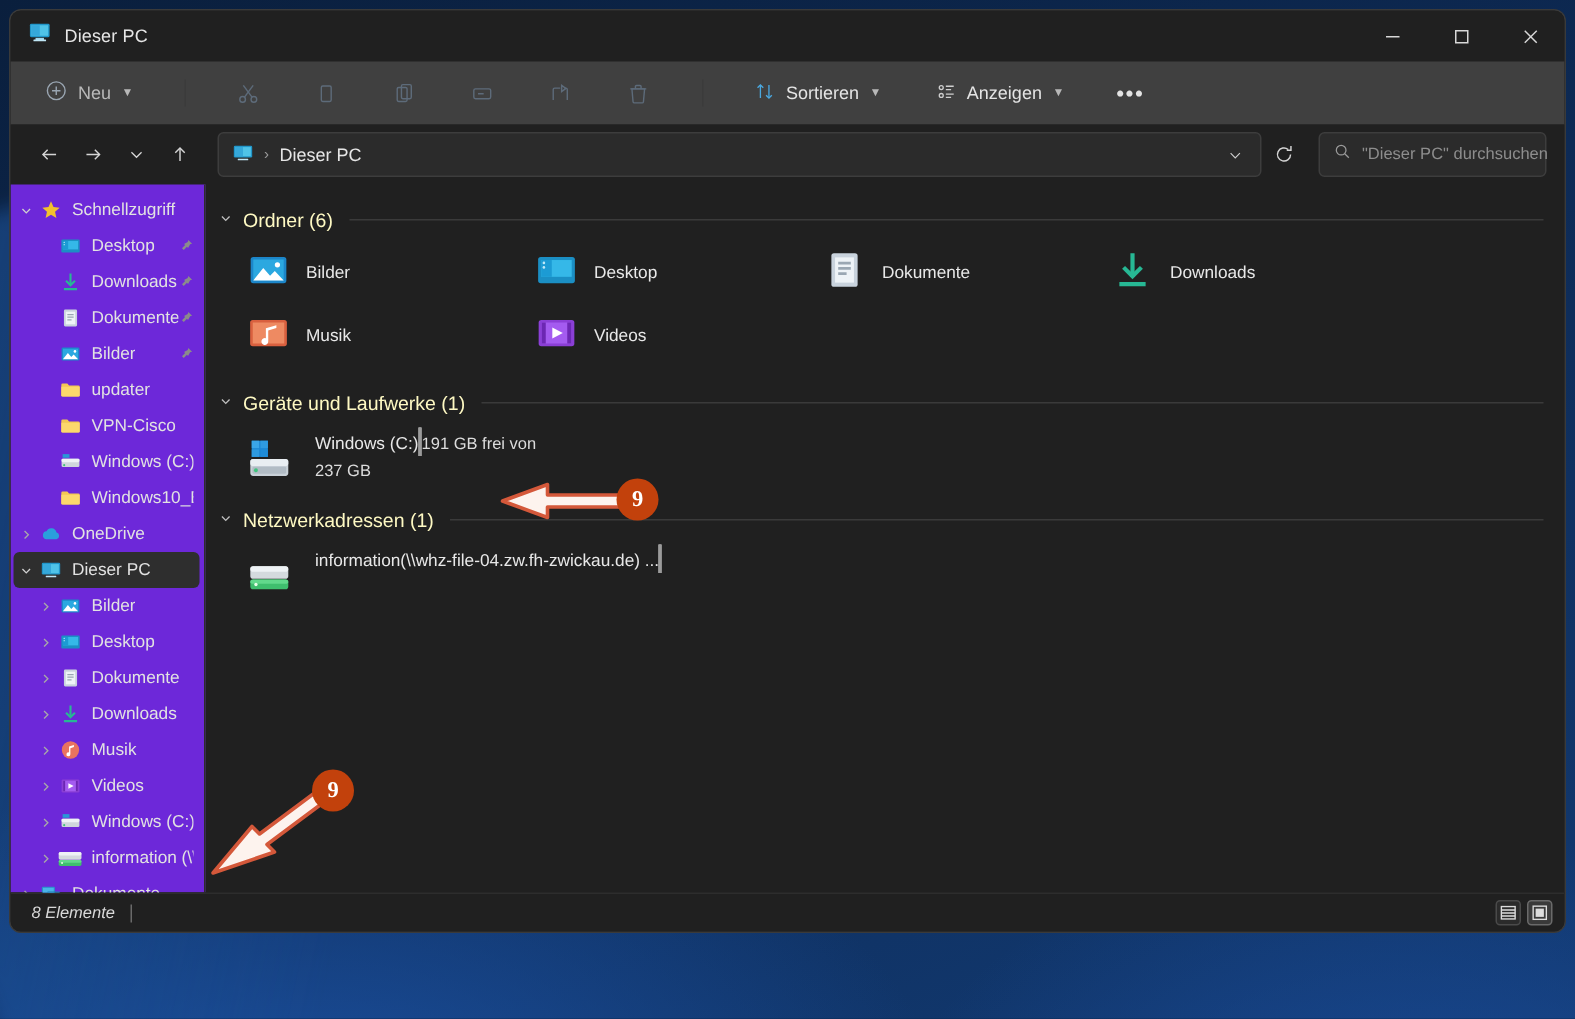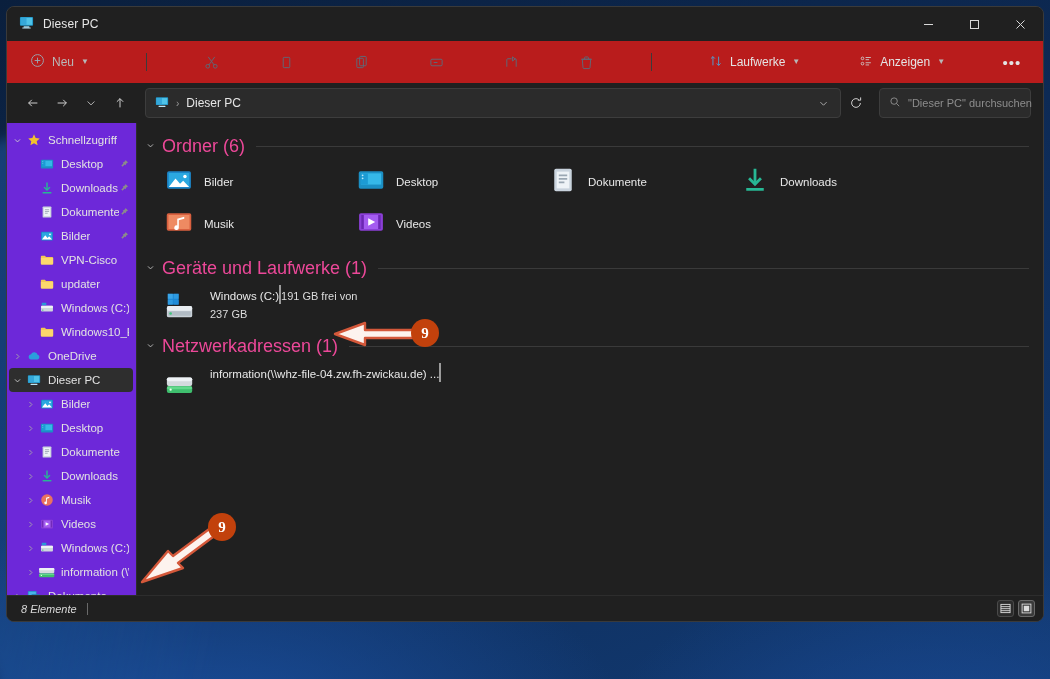--- a/index.html
+++ b/index.html
@@ -70,26 +70,25 @@
     width: 46px; height: 34px;
     display: flex; align-items: center; justify-content: center;
     color: #d8d8d8;
   }
   .win-btn svg { display: block; }
 
   
   .commandbar {
     height: 42px;
     flex: 0 0 42px;
-    background: #b91c1c;
+    background: #404040;
     display: flex;
     align-items: center;
     padding: 0 14px;
     gap: 18px;
-    justify-content: space-between;
   }
   .cb-new {
     display: flex; align-items: center; gap: 7px;
     height: 30px; padding: 0 9px;
     border-radius: 4px;
     color: #b8b8b8;
     font-size: 12px;
   }
   .cb-icon {
     width: 34px; height: 30px;
@@ -232,21 +231,21 @@
     position: relative;
   }
   .group-head {
     display: flex;
     align-items: center;
     gap: 7px;
     height: 22px;
     margin-bottom: 4px;
   }
   .gh-chev { color: #bfbfbf; font-size: 8px; width: 10px; text-align: center; }
-  .gh-label { font-size: 18px; color: #ec4899; white-space: nowrap; }
+  .gh-label { font-size: 13px; color: #fef9c3; white-space: nowrap; }
   .gh-line { flex: 1; height: 1px; background: #3a3a3a; margin-left: 4px; }
 
   .grid {
     display: grid;
     grid-template-columns: repeat(4, 192px);
     gap: 0;
     margin: 2px 0 12px 14px;
   }
   .tile {
     display: flex;
@@ -441,21 +440,21 @@
 
     <div class="cb-text">
       <span>
         <svg width="14" height="14" viewBox="0 0 16 16" fill="none" stroke="#4aa8e0" stroke-width="1">
           <line x1="4.5" y1="13" x2="4.5" y2="3"></line>
             <path d="M2.3 5.2 L4.5 3 L6.7 5.2"></path>
           <line x1="11" y1="3" x2="11" y2="13"></line>
             <path d="M8.8 10.8 L11 13 L13.2 10.8"></path>
         </svg>
       </span>
-      <span>Laufwerke</span>
+      <span>Sortieren</span>
       <span class="chev">▼</span>
     </div>
 
     <div class="cb-text">
       <span>
         <svg width="14" height="14" viewBox="0 0 16 16" fill="none" stroke="#cfcfcf" stroke-width="1">
           <circle cx="4" cy="5" r="1.5"></circle>
             <circle cx="4" cy="11" r="1.5"></circle>
           <line x1="7.5" y1="4" x2="13.5" y2="4"></line>
             <line x1="7.5" y1="6.5" x2="11.5" y2="6.5"></line>
@@ -621,31 +620,31 @@
           </span>
         </div>
         <div class="tree-row indent-1">
           <span class="tw"></span>
           <span class="ti">
             <svg width="14" height="14" viewBox="0 0 16 16">
               <path d="M1 4 a1 1 0 0 1 1-1 h3.6 l1.3 1.5 H14 a1 1 0 0 1 1 1 V12 a1 1 0 0 1-1 1 H2 a1 1 0 0 1-1-1 z" fill="#f3c755"></path>
               <path d="M1 5.6 h14 V12 a1 1 0 0 1-1 1 H2 a1 1 0 0 1-1-1 z" fill="#fcd86c"></path>
             </svg>
           </span>
-          <span class="tl">VPN-Cisco</span>
+          <span class="tl">updater</span>
         </div>
         <div class="tree-row indent-1">
           <span class="tw"></span>
           <span class="ti">
             <svg width="14" height="14" viewBox="0 0 16 16">
               <path d="M1 4 a1 1 0 0 1 1-1 h3.6 l1.3 1.5 H14 a1 1 0 0 1 1 1 V12 a1 1 0 0 1-1 1 H2 a1 1 0 0 1-1-1 z" fill="#f3c755"></path>
               <path d="M1 5.6 h14 V12 a1 1 0 0 1-1 1 H2 a1 1 0 0 1-1-1 z" fill="#fcd86c"></path>
             </svg>
           </span>
-          <span class="tl">updater</span>
+          <span class="tl">VPN-Cisco</span>
         </div>
         <div class="tree-row indent-1">
           <span class="tw"></span>
           <span class="ti">
             <svg width="14" height="14" viewBox="0 0 16 16">
               <rect x="1.2" y="5.5" width="13.6" height="6.4" rx="1" fill="#cfd6dc"></rect>
               <rect x="1.2" y="5.5" width="13.6" height="2.6" rx="1" fill="#eef2f5"></rect>
               <rect x="2" y="2" width="5.2" height="2.8" fill="#2a97d6"></rect>
               <circle cx="3.2" cy="10.4" r=".8" fill="#3fc07a"></circle>
             </svg>

